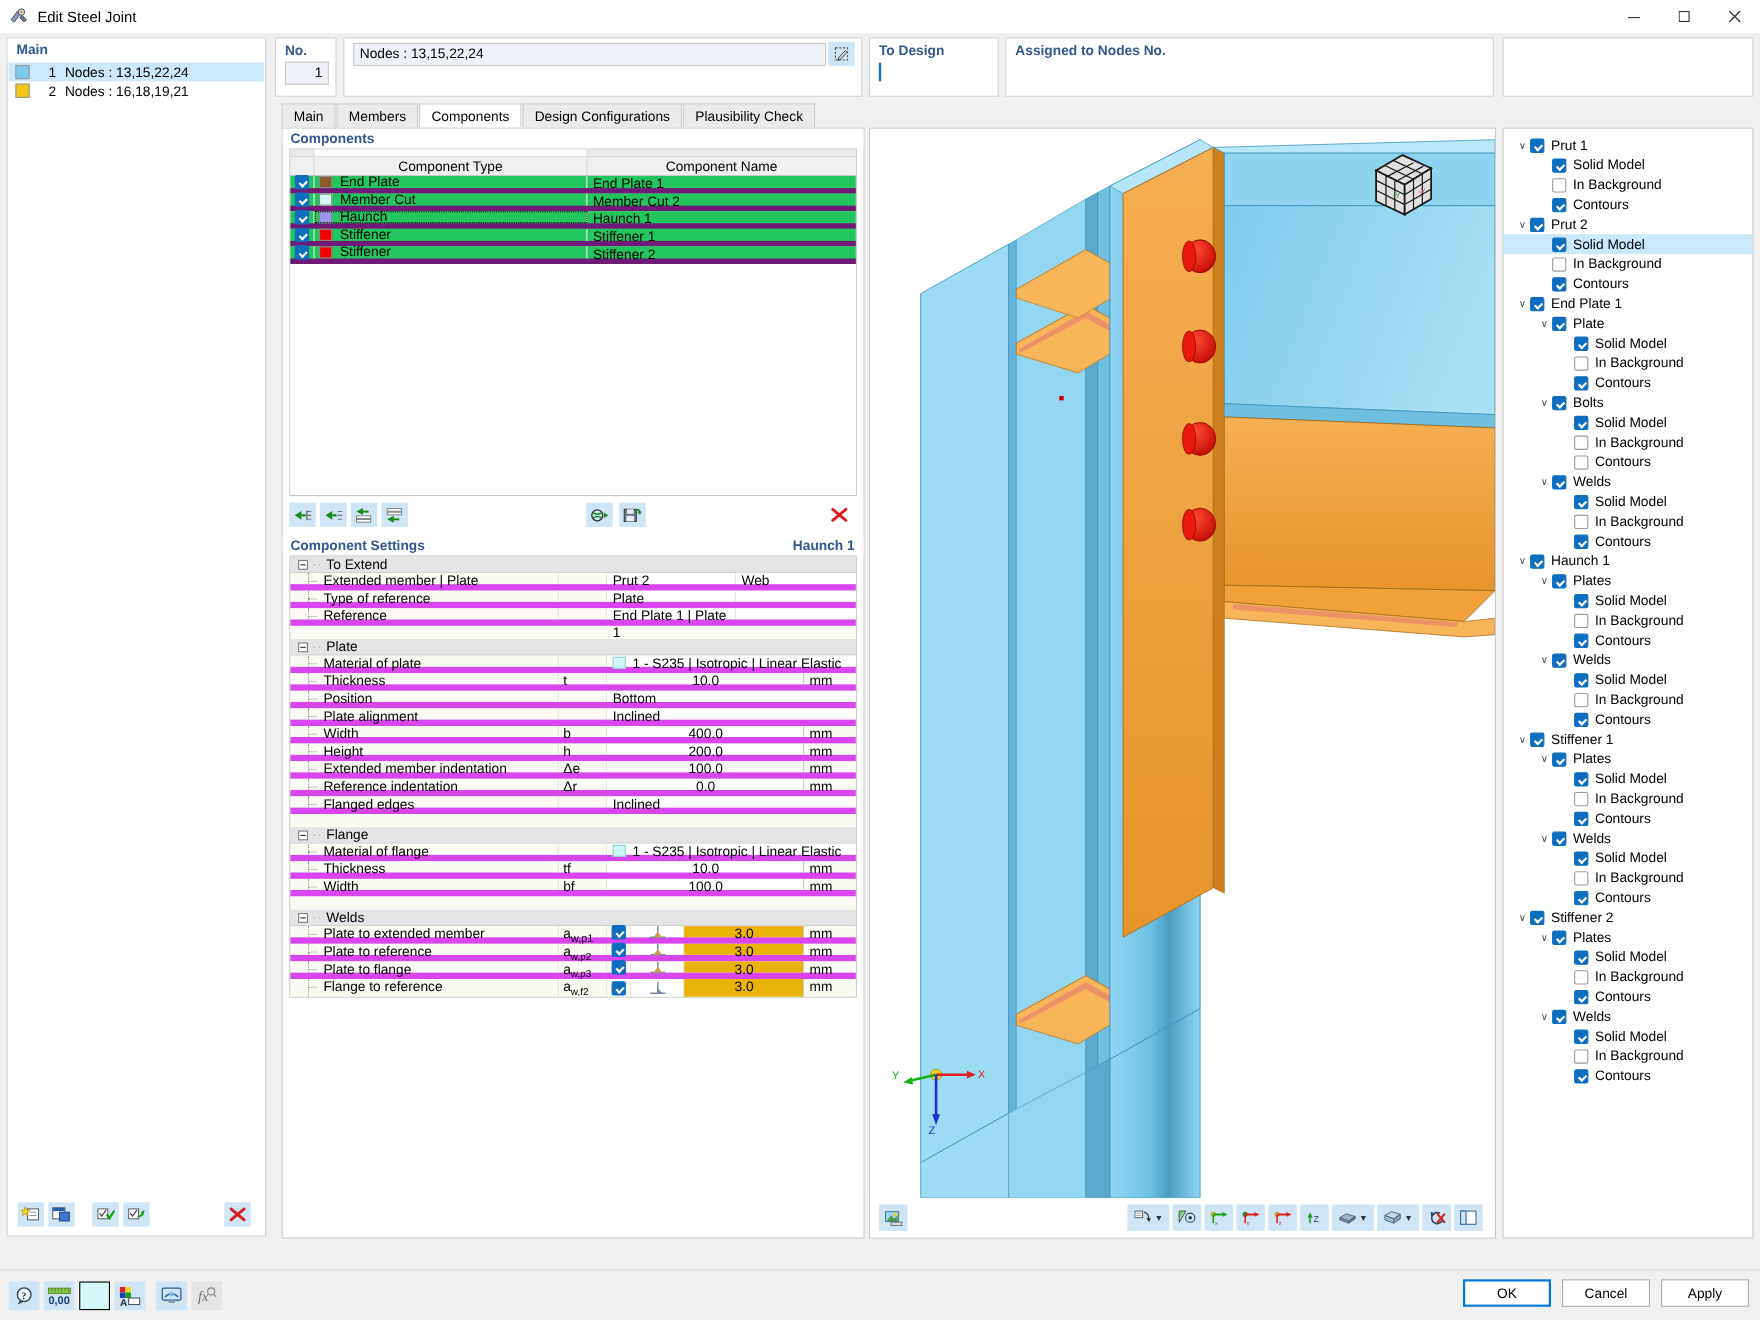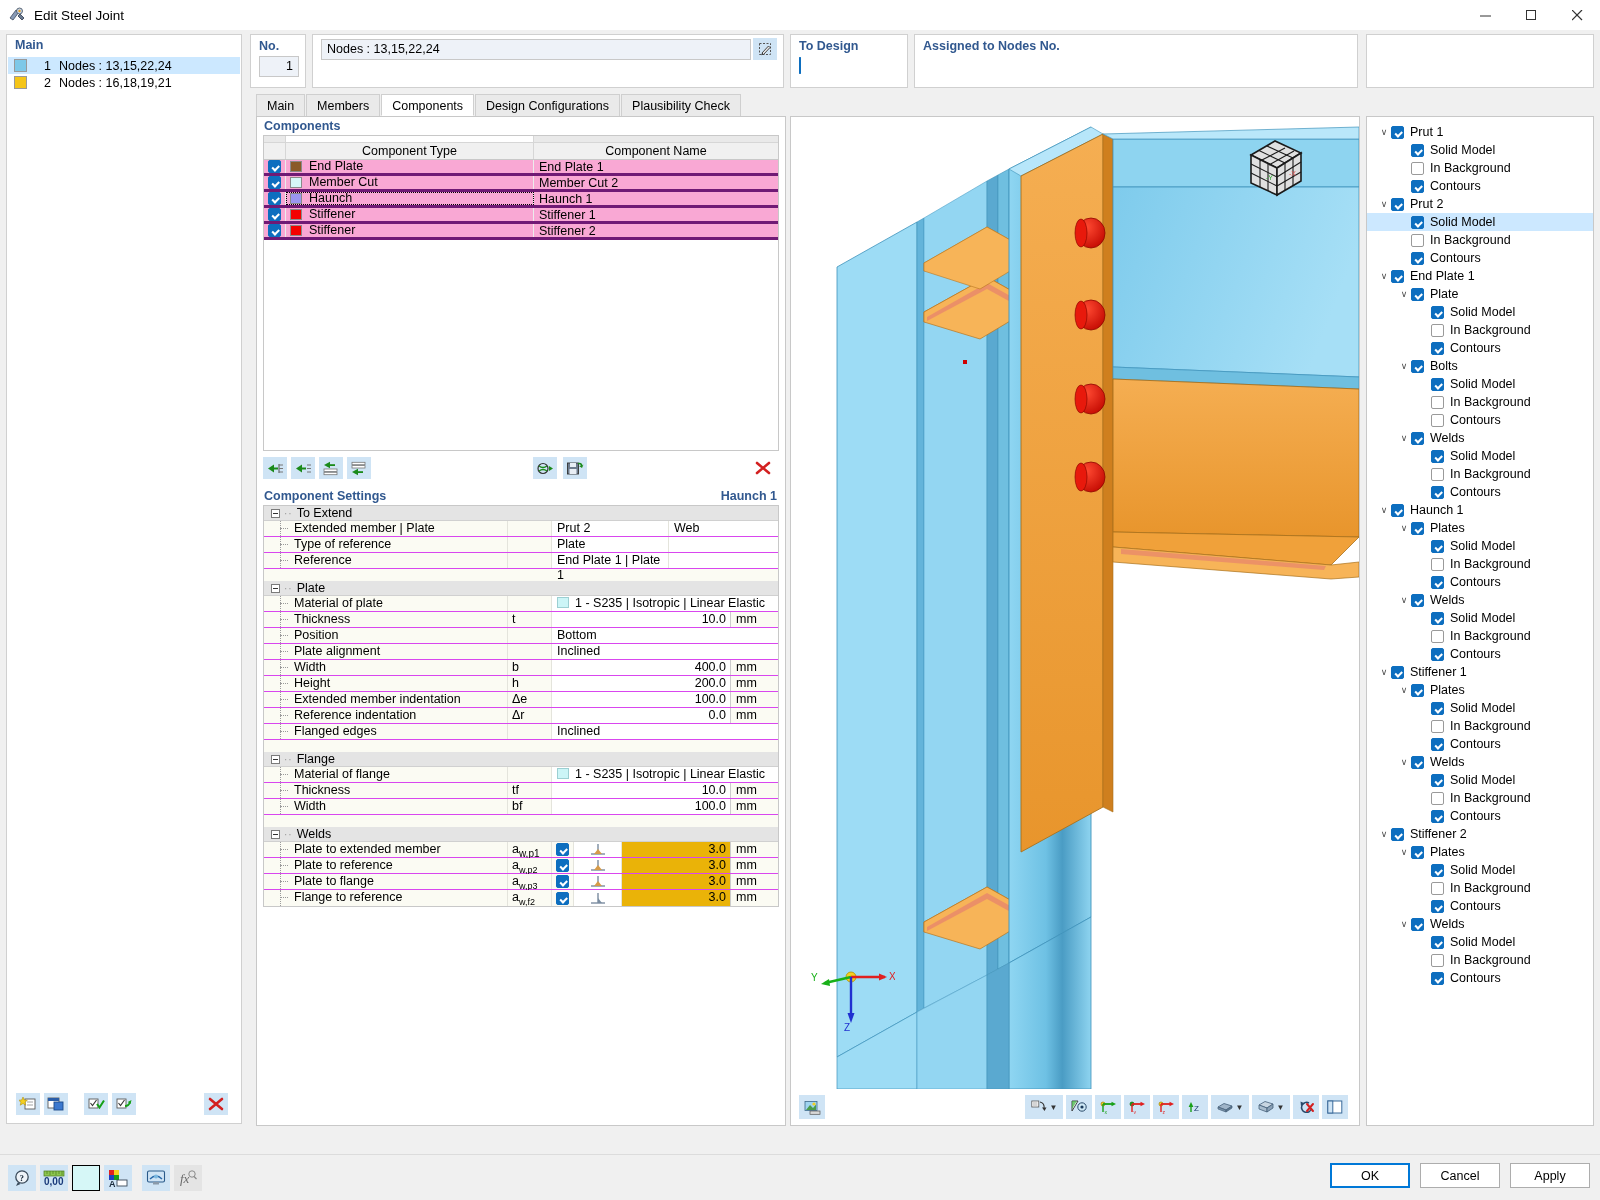--- a/index.html
+++ b/index.html
@@ -89,21 +89,21 @@
   .ct-topbar .a { width: 22px; border-right: 1px solid #d6d6d6; }
   .ct-topbar .b { width: 248px; border-right: 1px solid #d6d6d6; background:#ffffff; }
   .ct-topbar .c { flex: 1; }
   .ct-head { display: flex; height: 17px; background: #f0f0f0; border-bottom: 1px solid #c8c8c8; }
   .ct-head div {
     font-size: 12.5px; line-height: 16px; text-align: center; border-right: 1px solid #d6d6d6;
   }
   .ct-c0 { width: 22px; }
   .ct-c1 { width: 248px; }
   .ct-c2 { flex: 1; border-right: none !important; }
-  .ct-row { display: flex; height: 16px; border-bottom: 3px solid #701a75; background: #f9a8d4; }
+  .ct-row { display: flex; height: 16px; border-bottom: 5px solid #701a75; background: #22c55e; }
   .ct-row > div { font-size: 12.5px; line-height: 15px; border-right: 1px solid #ececec; }
   .ct-row .ct-c0 { display: flex; align-items: center; justify-content: center; }
   .ct-row .ct-c1 { display: flex; align-items: center; padding-left: 4px; }
   .ct-row .ct-c2 { padding-left: 5px; }
   .ct-row.focus .ct-c1 { outline: 1px dotted #000; outline-offset: -1px; }
   .ct-body { height: 290px; background: #ffffff; }
   .swatch { width: 12px; height: 11px; margin-right: 7px; border: 1px solid #8a8a8a; flex: 0 0 auto; }
 
   .comp-toolbar { display: flex; align-items: center; height: 26px; margin: 4px 6px 0 6px; }
 
@@ -114,36 +114,36 @@
     border-bottom: 1px solid #d0d0d0; font-size: 12.5px;
   }
   .pg-expander {
     width: 9px; height: 9px; border: 1px solid #7a7a7a; background: #fff;
     margin-left: 7px; margin-right: 4px; position: relative; flex: 0 0 auto; cursor: pointer;
   }
   .pg-expander::before {
     content: ""; position: absolute; left: 1px; top: 3px; width: 5px; height: 1px; background: #333;
   }
   .pg-dots { color: #999; letter-spacing: 1px; font-size: 10px; margin-right: 4px; }
-  .pg-row { display: flex; height: 16px; border-bottom: 1px solid #d946ef; font-size: 12.5px; }
+  .pg-row { display: flex; height: 16px; border-bottom: 6px solid #d946ef; font-size: 12.5px; }
   .pg-row:last-child { border-bottom: none; }
   .pg-name { width: 244px; padding-left: 30px; position: relative; line-height: 15px;
              background: #fbfbf3; border-right: 1px solid #e4e4dc; }
   .pg-name::before {
     content: ""; position: absolute; left: 16px; top: 7px; width: 8px; height: 1px;
     border-top: 1px dotted #9a9a9a;
   }
   .pg-name::after {
     content: ""; position: absolute; left: 16px; top: 0; bottom: 0; width: 1px;
     border-left: 1px dotted #9a9a9a;
   }
   .pg-sym { width: 44px; text-align: left; padding-left: 4px; line-height: 15px;
             background: #fbfbf3; border-right: 1px solid #e4e4dc; }
   .pg-val { flex: 1; line-height: 15px; padding-left: 5px; background: #ffffff; }
-  .pg-val.numeric { text-align: right; padding-right: 4px; background: #ffffff; }
+  .pg-val.numeric { text-align: center; padding-right: 4px; background: #ffffff; }
   .pg-unit { width: 48px; line-height: 15px; padding-left: 5px; background: #fbfbf3;
              border-left: 1px solid #ccc; }
   .pg-val2 { width: 110px; line-height: 15px; padding-left: 5px; background: #ffffff;
              border-left: 1px solid #e4e4dc; }
   .pg-spacer { height: 12px; background: #fbfbf3; border-bottom: 1px solid #fbfbf3; }
   .pg-matswatch { width: 12px; height: 11px; background: #ccf5f7; border: 1px solid #9ccfd2;
                   display: inline-block; vertical-align: -1px; margin-right: 6px; }
   .pg-chk { width: 22px; display: flex; align-items: center; justify-content: center;
             background: #fbfbf3; border-right: 1px solid #e4e4dc;}
   .pg-weldicon { width: 48px; display: flex; align-items: center; justify-content: center;

